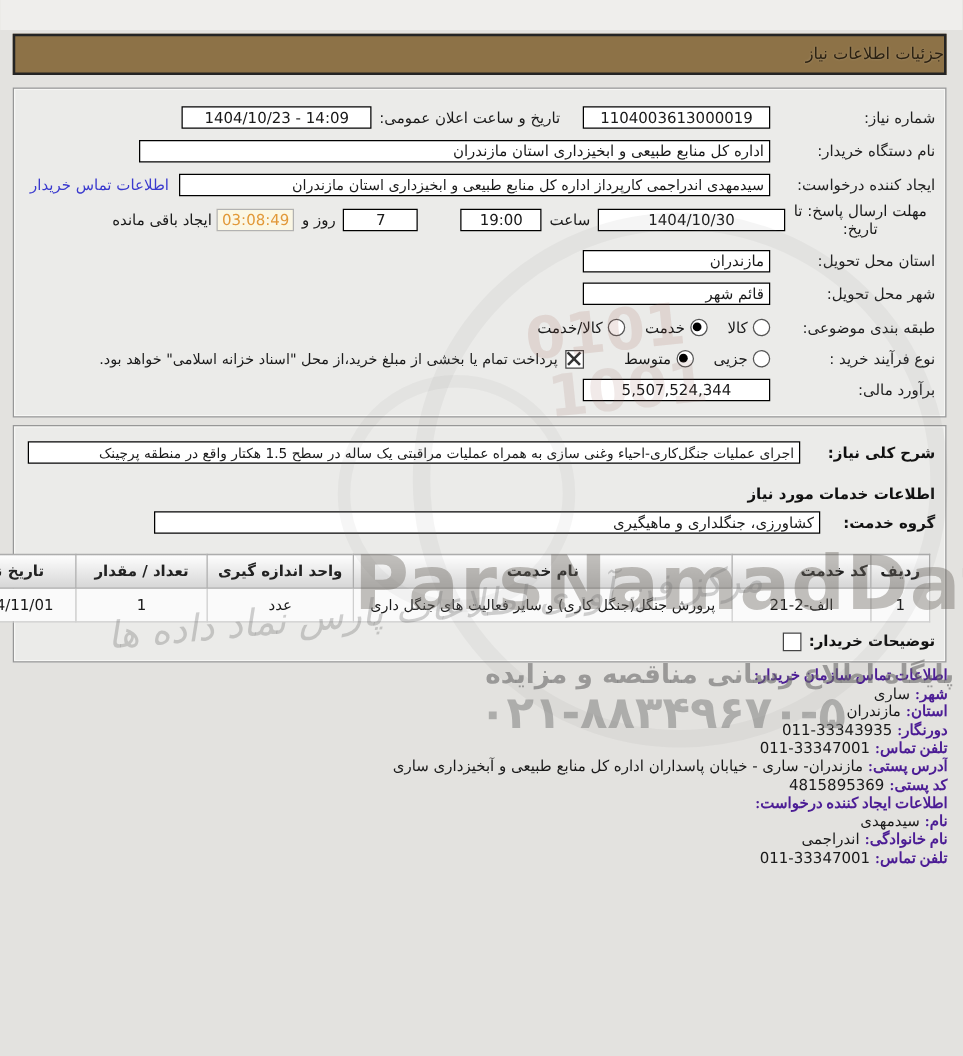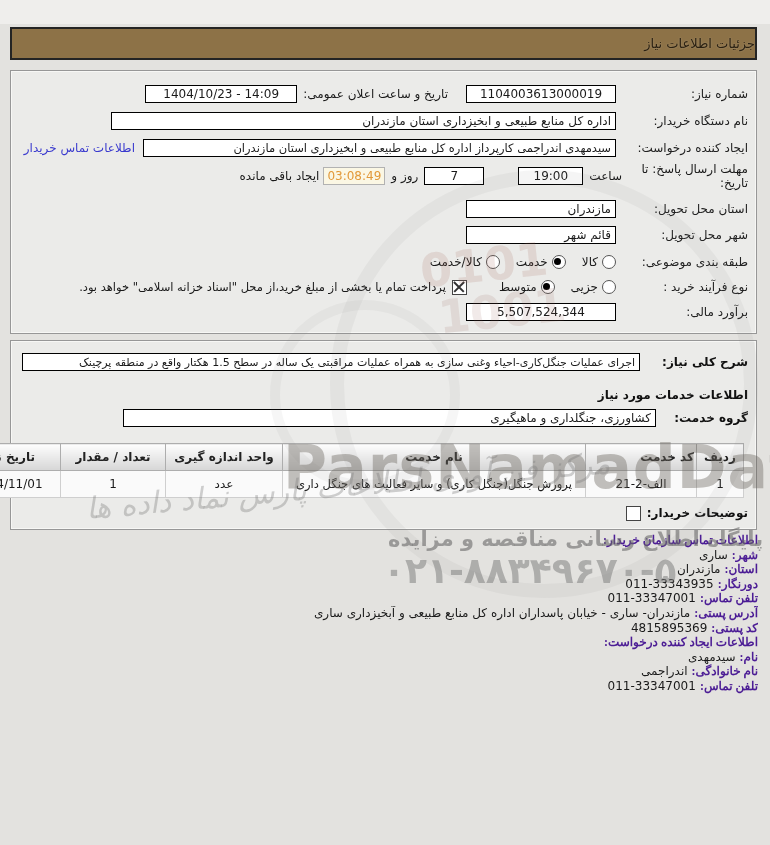--- a/index.html
+++ b/index.html
@@ -91,21 +91,22 @@
     <div class="inp" style="width:505px;">اداره کل منابع طبیعی و ابخیزداری استان مازندران</div>
   </div>
 
   <div class="row" style="top:67px;">
     <span class="lblcol">ایجاد کننده درخواست:</span>
     <div class="inp" style="width:473px;font-size:11.5px;">سیدمهدی اندراجمی کارپرداز اداره کل منابع طبیعی و ابخیزداری استان مازندران</div>
     <span class="link">اطلاعات تماس خریدار</span>
   </div>
 
   <div class="row" style="top:90px;height:30px;">
-    <span style="width:120px;flex:none;white-space:normal;line-height:14px;">مهلت ارسال پاسخ: تا تاریخ:</span>
+    <span style="width:120px;flex:none;white-space:normal;line-height:14px;text-align:center;">مهلت ارسال پاسخ: تا تاریخ:</span>
+    <div class="inp center ltr" style="width:150px;">1404/10/30</div>
     <span class="mr6">ساعت</span>
     <div class="inp center ltr mr6" style="width:65px;">19:00</div>
     <div class="spacer"></div>
     <div class="inp center ltr" style="width:60px;">7</div>
     <span class="mr6" style="margin-left:6px;">روز و</span>
     <div class="inp timer ltr" style="width:62px;">03:08:49</div>
     <span style="margin-right:4px;">ایجاد باقی مانده</span>
   </div>
 
   <div class="row" style="top:128px;">

